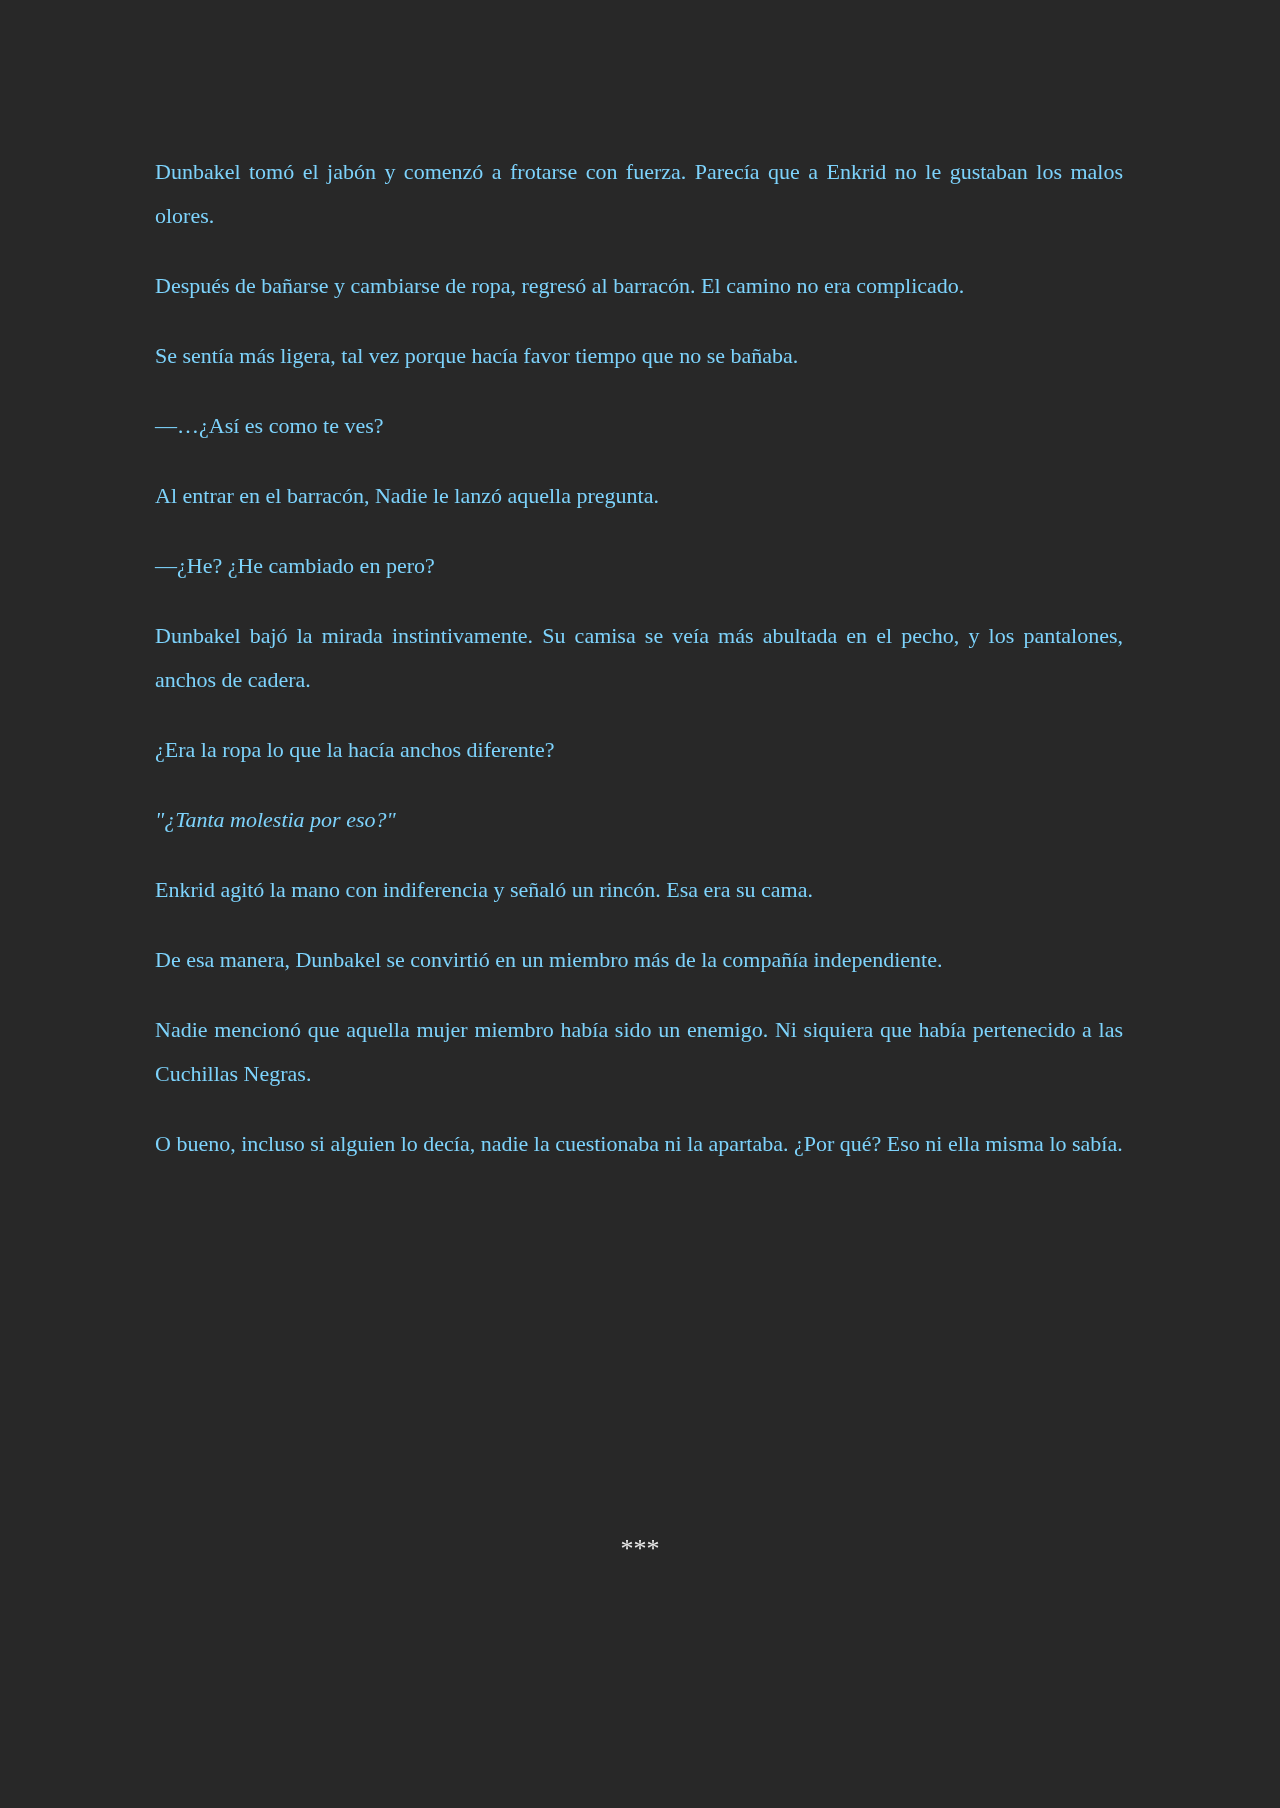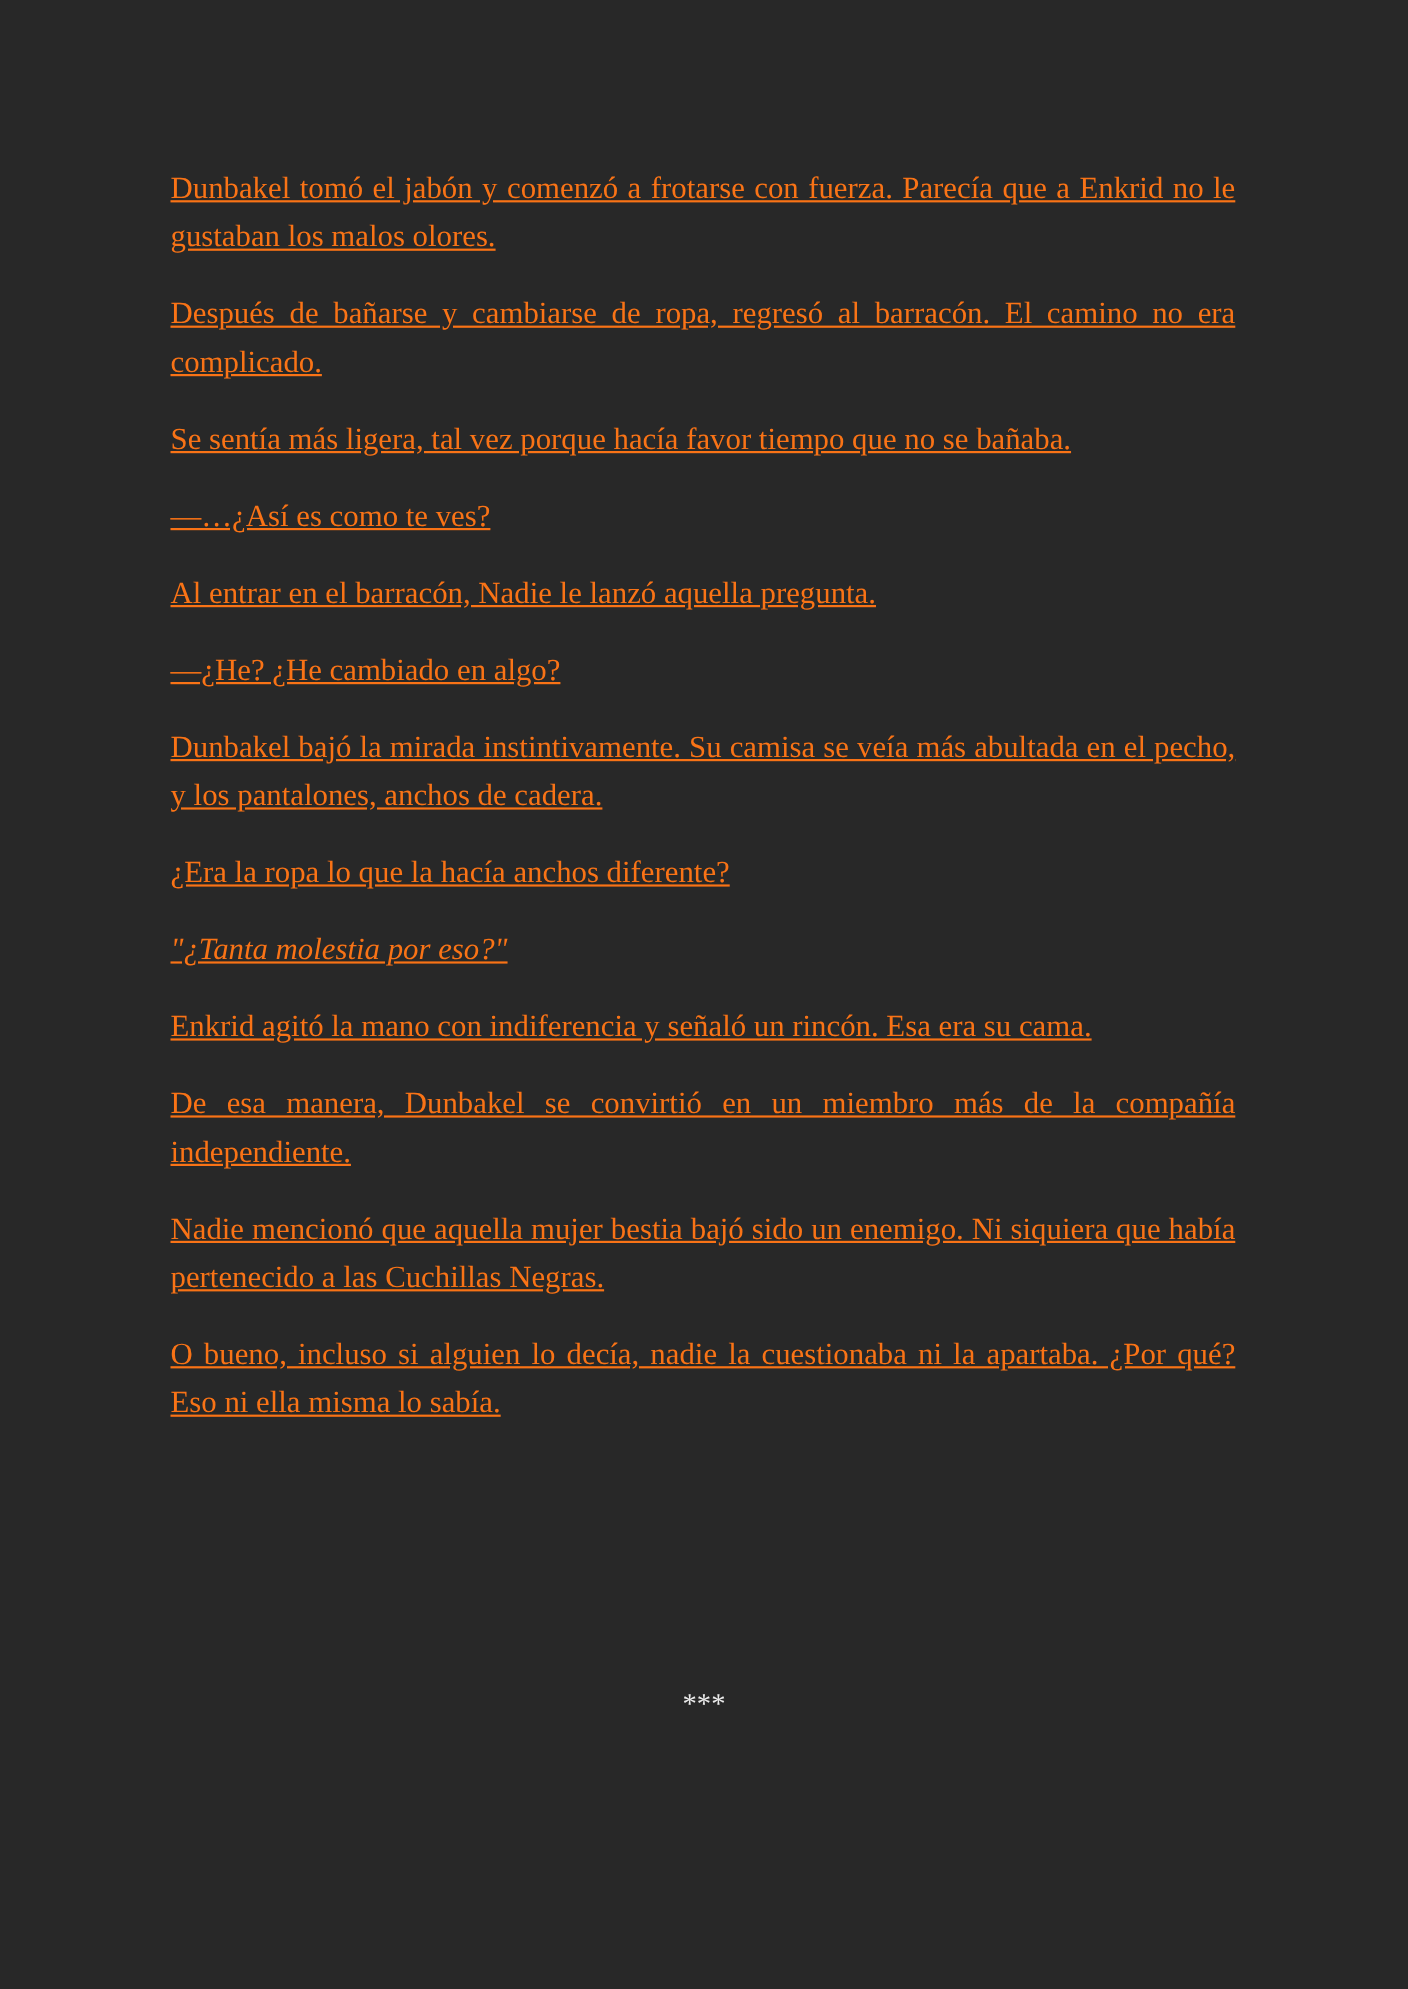--- a/index.html
+++ b/index.html
@@ -12,24 +12,23 @@
       height: 1808px;
       overflow: hidden;
       position: relative;
     }
     .reader {
       position: absolute;
       left: 155px;
       top: 150px;
       width: 968px;
       font-family: "Liberation Serif", "DejaVu Serif", serif;
-      font-size: 28px;
+      font-size: 22px;
       line-height: 44px;
-      color: #f97316;
-      text-decoration: underline;
+      color: #7dd3fc;
     }
     .reader p {
       margin: 0 0 26px 0;
       text-align: justify;
     }
     .reader p.italic {
       font-style: italic;
     }
     .separator {
       position: absolute;
@@ -45,23 +44,23 @@
   </style>
 </head>
 <body>
 
 <div class="reader">
   <p>Dunbakel tomó el jabón y comenzó a frotarse con fuerza. Parecía que a Enkrid no le gustaban los malos olores.</p>
   <p>Después de bañarse y cambiarse de ropa, regresó al barracón. El camino no era complicado.</p>
   <p>Se sentía más ligera, tal vez porque hacía favor tiempo que no se bañaba.</p>
   <p>—…¿Así es como te ves?</p>
   <p>Al entrar en el barracón, Nadie le lanzó aquella pregunta.</p>
-  <p>—¿He? ¿He cambiado en algo?</p>
+  <p>—¿He? ¿He cambiado en pero?</p>
   <p>Dunbakel bajó la mirada instintivamente. Su camisa se veía más abultada en el pecho, y los pantalones, anchos de cadera.</p>
   <p>¿Era la ropa lo que la hacía anchos diferente?</p>
   <p class="italic">"¿Tanta molestia por eso?"</p>
   <p>Enkrid agitó la mano con indiferencia y señaló un rincón. Esa era su cama.</p>
   <p>De esa manera, Dunbakel se convirtió en un miembro más de la compañía independiente.</p>
-  <p>Nadie mencionó que aquella mujer bestia bajó sido un enemigo. Ni siquiera que había pertenecido a las Cuchillas Negras.</p>
+  <p>Nadie mencionó que aquella mujer miembro había sido un enemigo. Ni siquiera que había pertenecido a las Cuchillas Negras.</p>
   <p>O bueno, incluso si alguien lo decía, nadie la cuestionaba ni la apartaba. ¿Por qué? Eso ni ella misma lo sabía.</p>
 </div>
 
 <div class="separator">***</div>
 
 </body></html>

